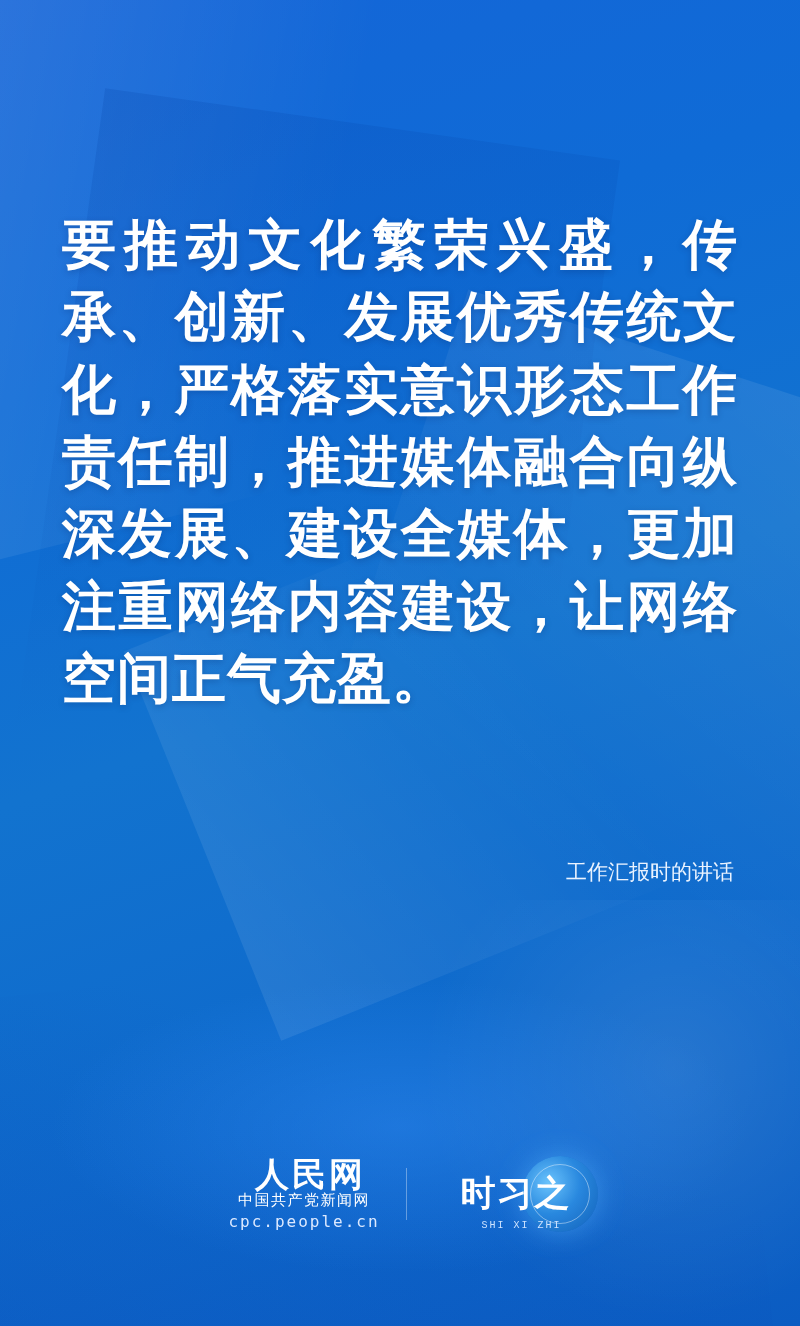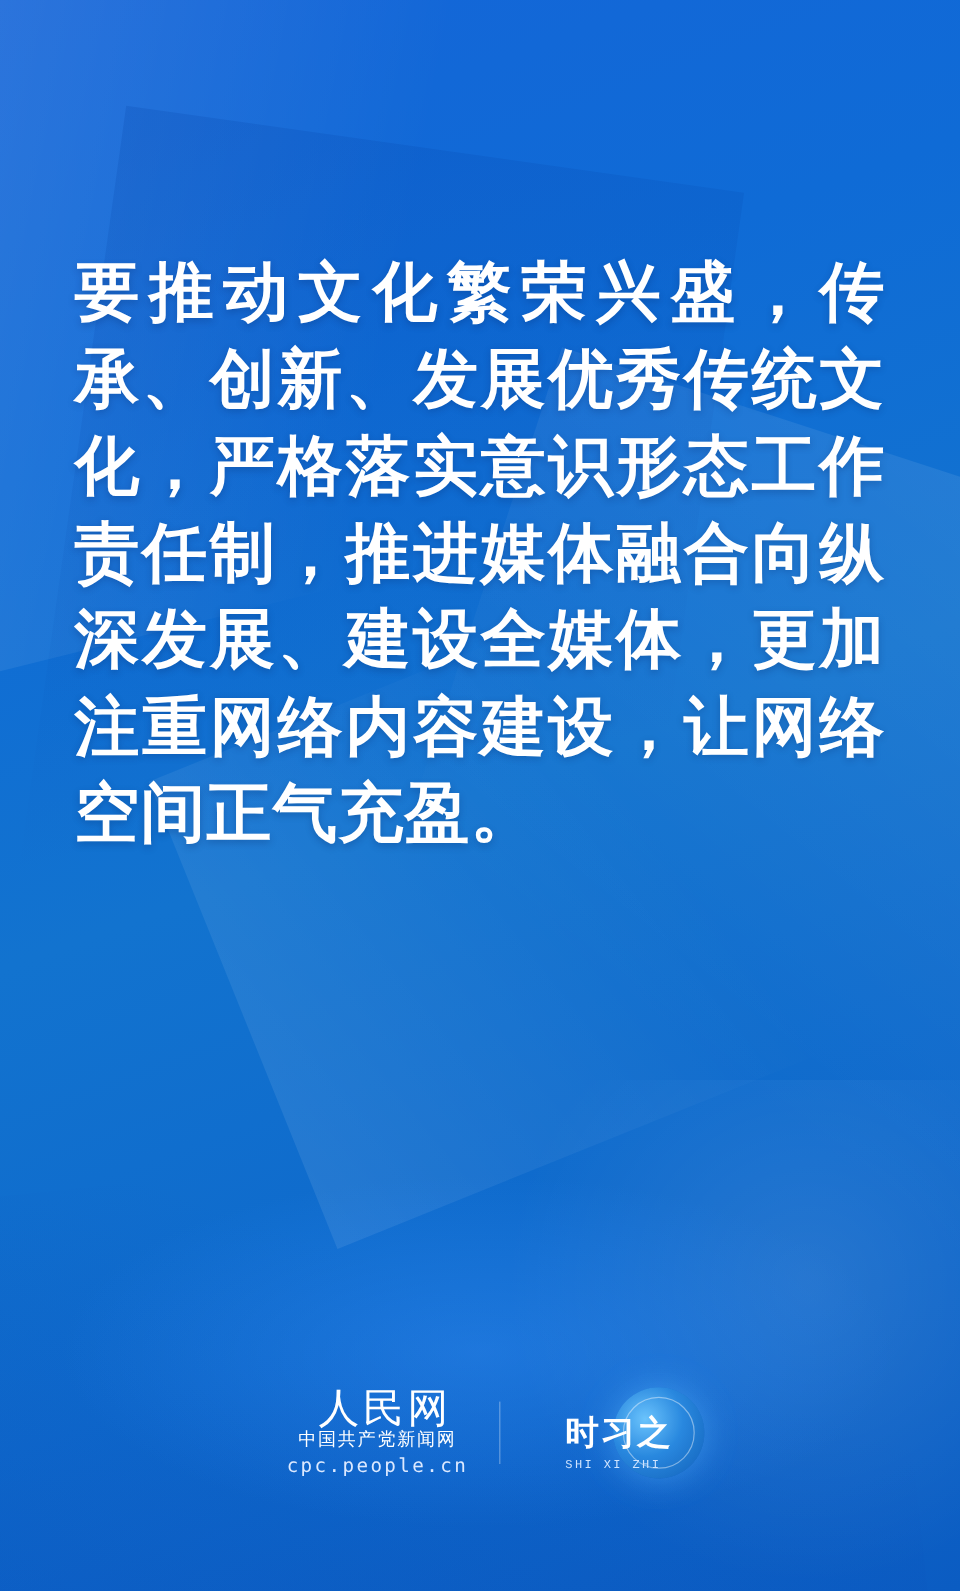--- a/index.html
+++ b/index.html
@@ -117,21 +117,21 @@
   }
   .brand-mark {
     display: flex;
     align-items: flex-end;
     gap: 6px;
     color: #ffffff;
   }
   .brand-mark-zh {
     font-family: "DejaVu Serif", serif;
     font-size: 34px;
-    font-weight: normal;
+    font-weight: bold;
     letter-spacing: 3px;
     color: #ffffff;
     margin-left: 13px;
   }
   .brand-sub {
     margin-top: 1px;
     font-size: 15px;
     letter-spacing: 1.5px;
     color: #ffffff;
   }
@@ -148,21 +148,21 @@
     background: rgba(255,255,255,0.35);
   }
   .brand-right {
     display: flex;
     align-items: center;
     gap: 8px;
     position: relative;
   }
   .shixi-text {
     font-family: Liberation Serif, serif;
-    font-size: 28px;
+    font-size: 35px;
     font-weight: bold;
     color: #ffffff;
     letter-spacing: 2px;
     position: relative;
     z-index: 2;
     margin-left: 28px;
   }
   .shixi-pinyin {
     position: absolute;
     bottom: -14px;
@@ -206,20 +206,21 @@
   <div class="facet facet-2"></div>
   <div class="facet facet-4"></div>
   <div class="facet facet-6"></div>
   <div class="glow-bottom"></div>
 
   <div class="quote-block">
     <div class="quote-text">要推动文化繁荣兴盛，传承、创新、发展优秀传统文化，严格落实意识形态工作责任制，推进媒体融合向纵深发展、建设全媒体，更加注重网络内容建设，让网络空间正气充盈。</div>
   </div>
 
   <div class="attribution">
+    <span class="attrib-line2">工作汇报时的讲话</span>
   </div>
 
   <div class="footer">
 
     <div class="brand-left">
       <div class="brand-mark">
         <span class="brand-mark-zh">人民网</span>
       </div>
       <div class="brand-sub">中国共产党新闻网</div>
       <div class="brand-url">cpc.people.cn</div>

